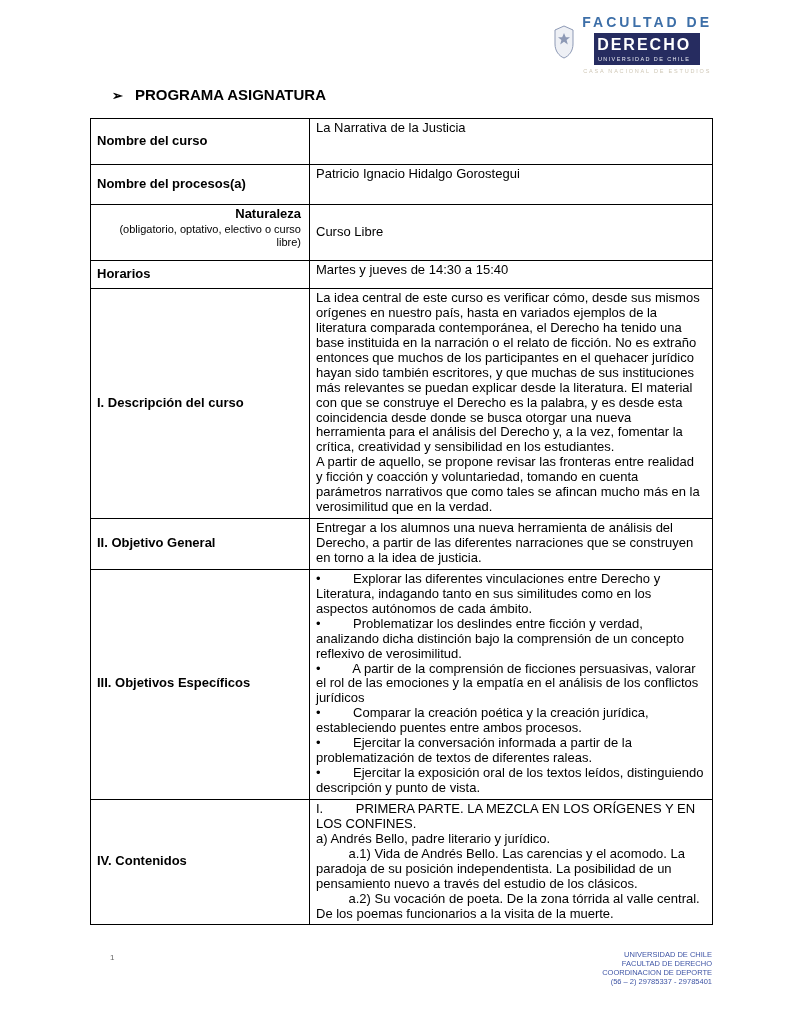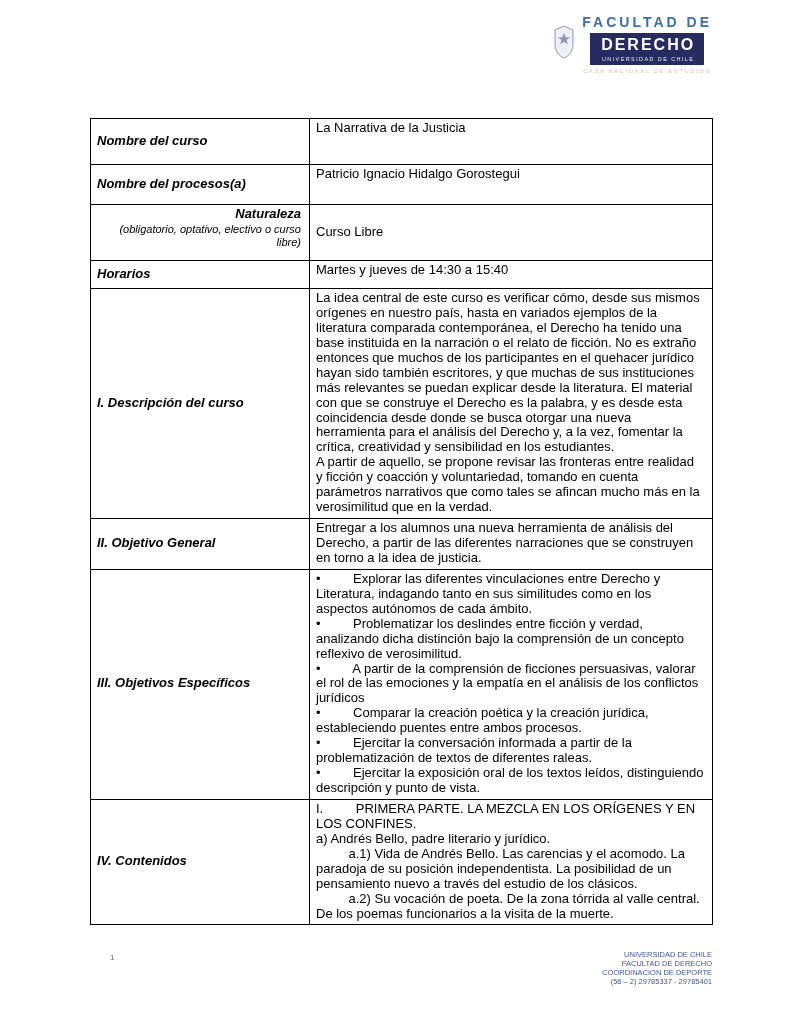--- a/index.html
+++ b/index.html
@@ -11,21 +11,21 @@
     font-family: "Liberation Sans", sans-serif;
     color: #000000;
     overflow: hidden;
   }
 
   
   .logo { position: absolute; top: 14px; right: 88px; display: flex; align-items: center; }
   .crest { margin-right: 7px; display: inline-block; }
   .logo-col { display: flex; flex-direction: column; align-items: center; }
   .logo-faculty { font-size: 14px; letter-spacing: 3px; color: #3d6fa8; margin-bottom: 3px; white-space: nowrap; font-weight: bold; }
-  .logo-box { background: #262c60; color: #ffffff; text-align: center; padding: 4px 9px 3px 11px; }
+  .logo-box { background: #262c60; color: #ffffff; text-align: center; padding: 4px 9px 3px 3px; }
   .logo-school { font-size: 16px; font-weight: bold; letter-spacing: 2px; line-height: 1; }
   .logo-univ { font-size: 5.5px; letter-spacing: 1.4px; margin-top: 3px; color: #e8eaf2; white-space: nowrap; }
   .logo-tagline { font-size: 5.5px; letter-spacing: 1.8px; color: #cfc7b6; margin-top: 3px; white-space: nowrap; }
 
   
   .doc-title { position: absolute; left: 112px; top: 86px; font-size: 15px; font-weight: bold; color: #000; }
   .title-bullet { margin-right: 12px; font-size: 13px; }
 
   
   table.program {
@@ -41,21 +41,20 @@
     font-size: 13px;
     line-height: 1.15;
     padding: 2px 8px 3px 6px;
     word-wrap: break-word;
   }
   td.label {
     font-weight: bold;
     font-size: 14.5px;
     vertical-align: middle;
     line-height: 1.2;
-    font-style: italic;
   }
   td.value {
     vertical-align: top;
     white-space: pre-wrap;
     padding: 2px 8px 3px 8px;
   }
   td.top  { vertical-align: top; text-align: right; }
   td.vmid { vertical-align: middle; margin-left: 13px; }
   .label-main { display: block; }
   .label-sub  { display: block; font-weight: normal; font-size: 11px; line-height: 1.15; margin-top: 1px; }
@@ -93,20 +92,23 @@
     <div class="logo-col">
       <div class="logo-faculty">FACULTAD DE</div>
       <div class="logo-box">
         <div class="logo-school">DERECHO</div>
         <div class="logo-univ">UNIVERSIDAD DE CHILE</div>
       </div>
       <div class="logo-tagline">CASA NACIONAL DE ESTUDIOS</div>
     </div>
   </div>
 
+  <div class="doc-title">
+    <span class="title-bullet">➢</span><span class="title-text">PROGRAMA ASIGNATURA</span>
+  </div>
 
   <table class="program">
     <colgroup>
         <col style="width:219px">
         <col style="width:403px">
       </colgroup>
     <tbody>
       <tr class="r1">
         <td class="label">Nombre del curso</td>
         <td class="value">La Narrativa de la Justicia</td>

